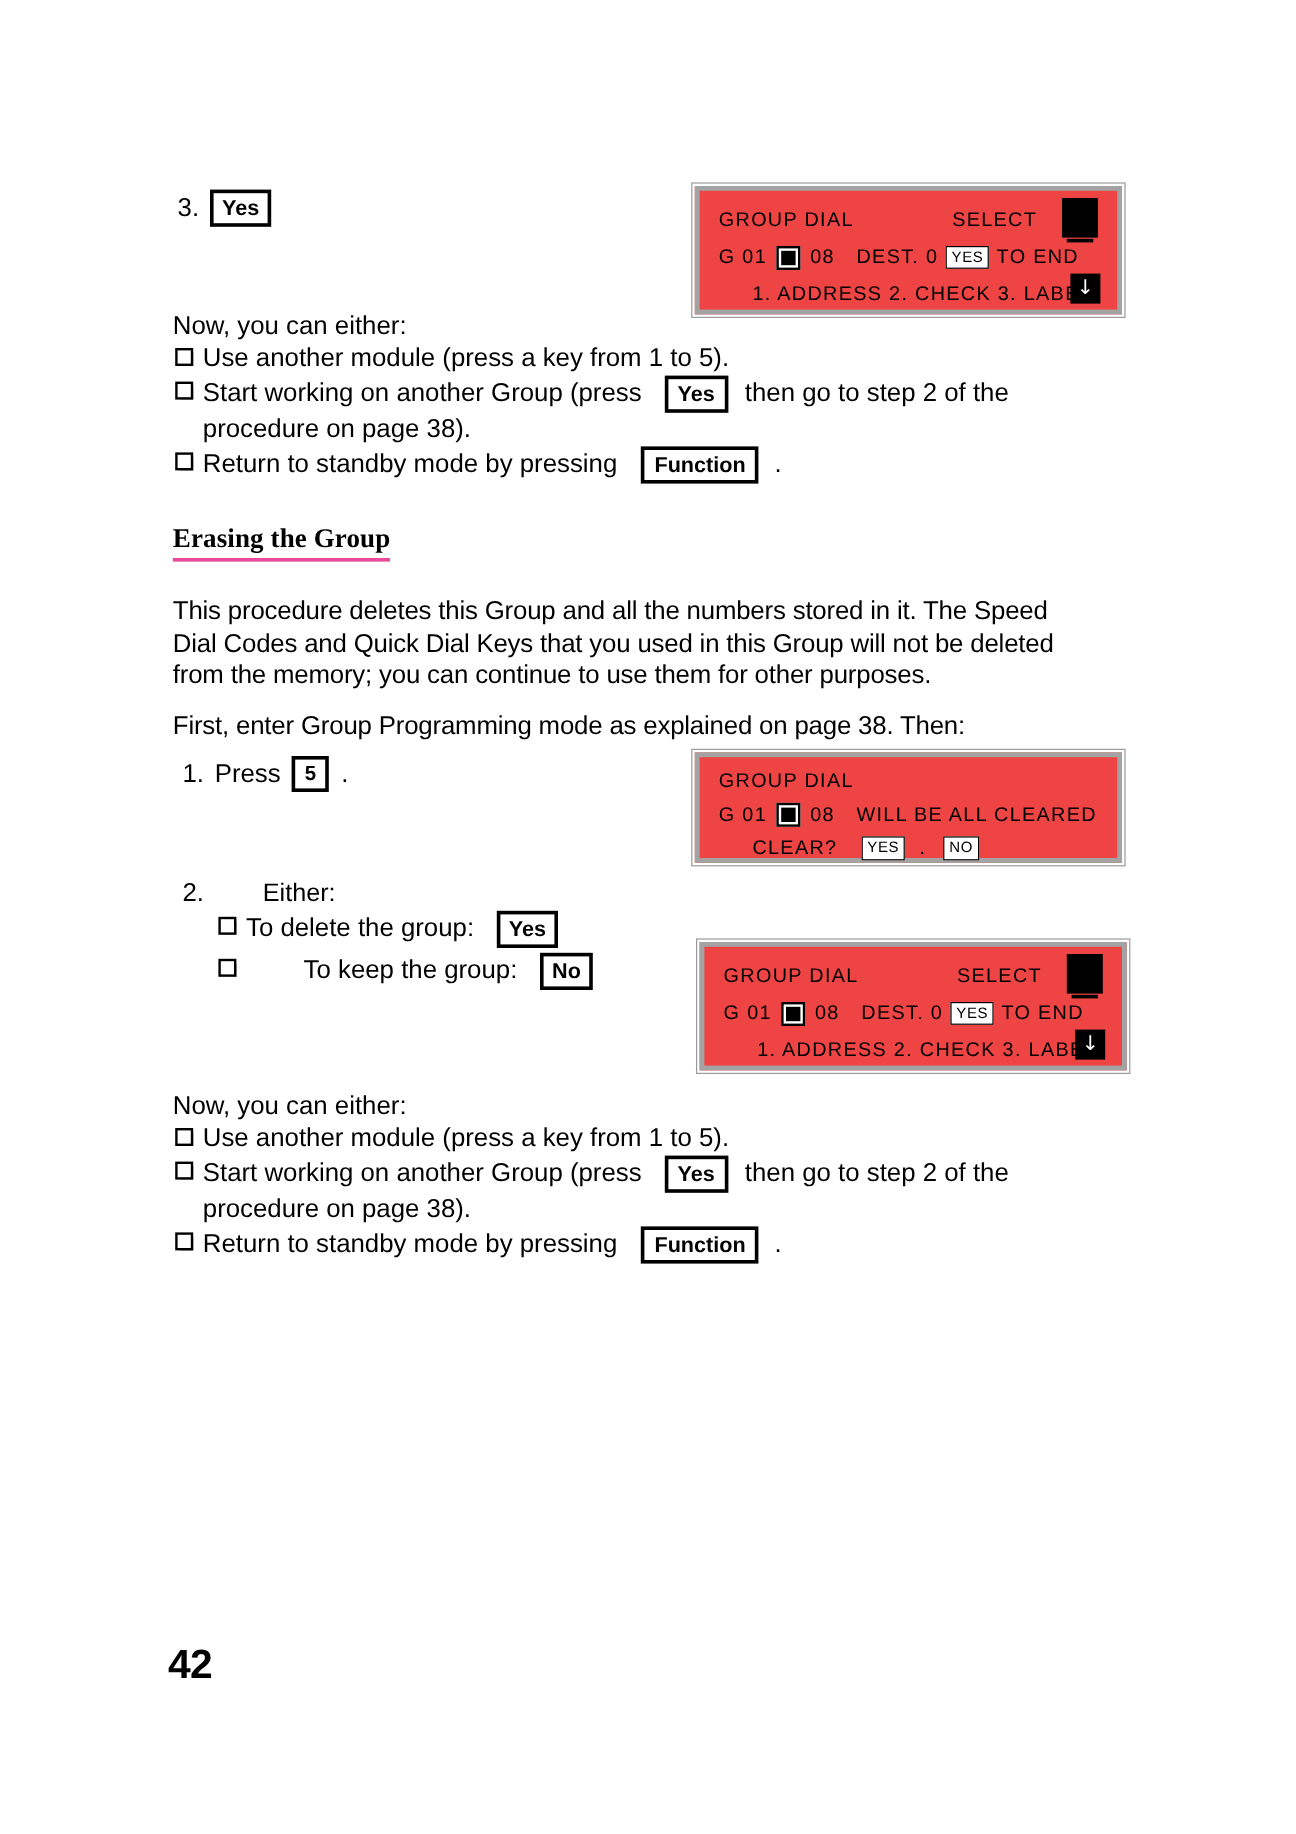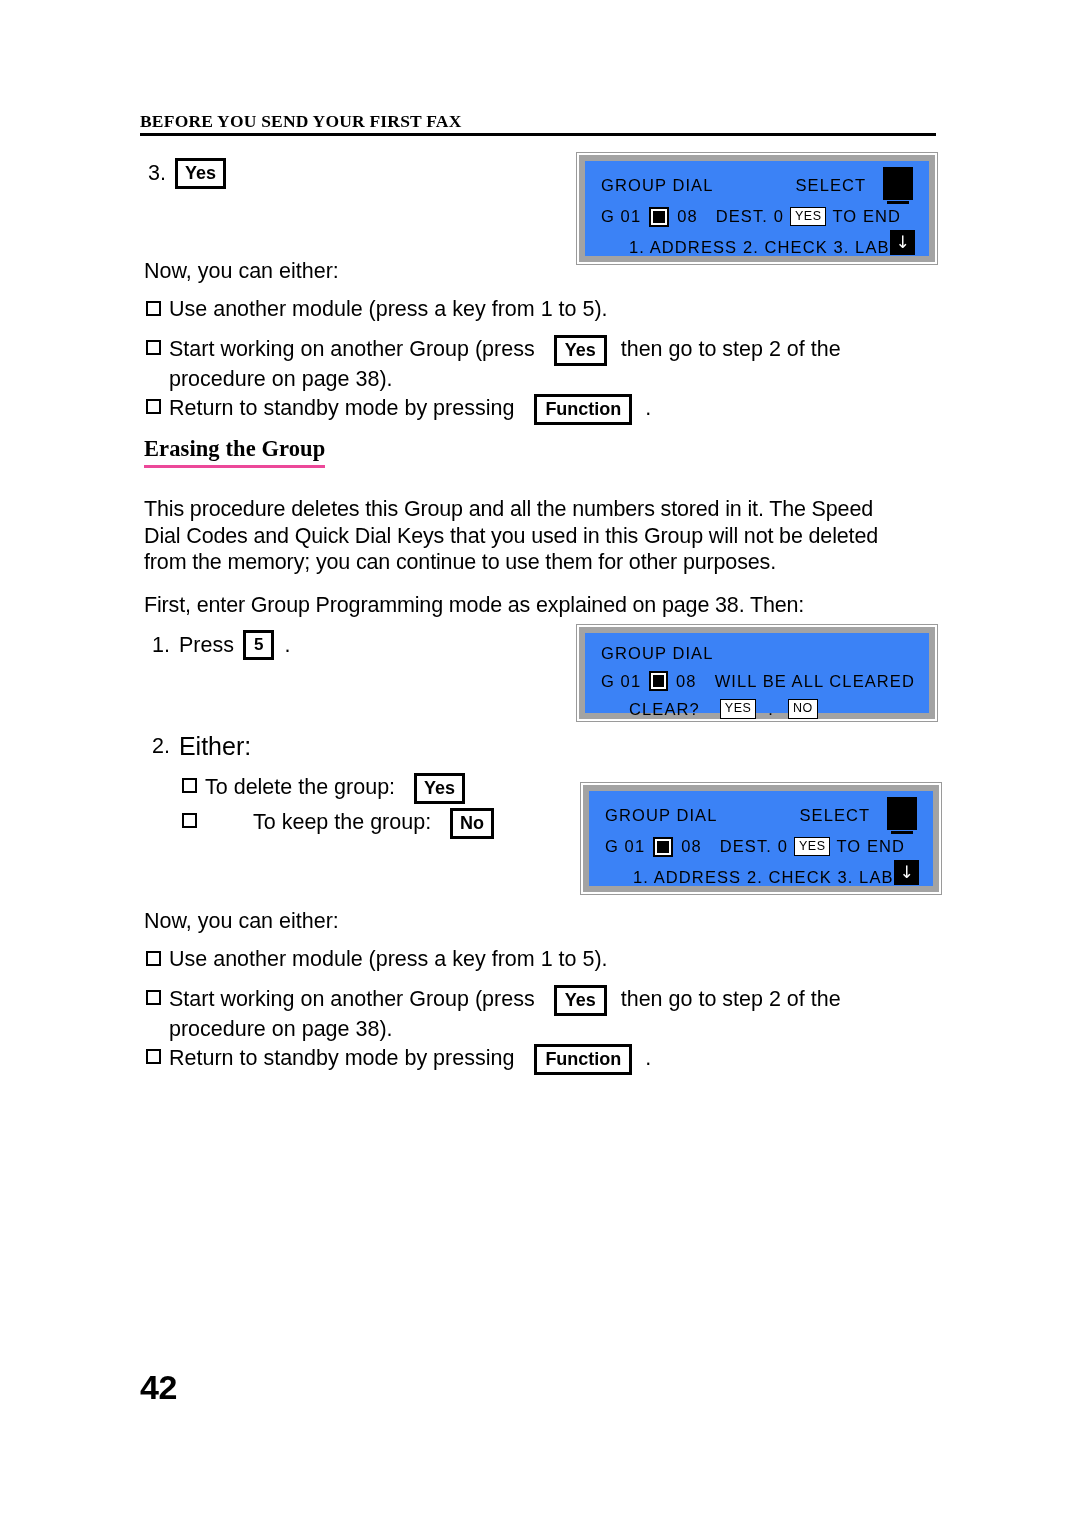--- a/index.html
+++ b/index.html
@@ -82,21 +82,21 @@
   .intro {
     font-size: 21.5px;
     line-height: 26px;
     margin-bottom: 1px;
   }
   .bullet-line {
     display: flex;
     align-items: flex-start;
     font-size: 21.5px;
     line-height: 26.5px;
-    margin-top: 12px;
+    margin-top: 1px;
   }
   .bullet-glyph {
     width: 25px;
     flex: 0 0 25px;
     position: relative;
     height: 26px;
   }
   .bullet-glyph::before {
     content: "";
     position: absolute;
@@ -145,26 +145,26 @@
   
   .lcd {
     position: absolute;
     box-sizing: border-box;
     border: 1px solid #9a9a9a;
     background: #ffffff;
     padding: 2px;
   }
   .lcd-inner {
     box-sizing: border-box;
-    border: 6px solid #a3a3a3;
+    border: 4px solid #a3a3a3;
     width: 100%;
     height: 100%;
     position: relative;
     padding: 9px 14px 9px 16px;
-    background: #3b82f6;
+    background: #ef4444;
   }
   .lcd-line {
     font-family: "Liberation Sans", sans-serif;
     font-size: 16.5px;
     line-height: 31px;
     letter-spacing: 1.1px;
     white-space: nowrap;
     display: flex;
     align-items: center;
     position: relative;
@@ -243,24 +243,20 @@
     font-size: 34px;
     font-weight: bold;
     letter-spacing: -0.5px;
   }
 </style>
 </head>
 <body>
 
 <div class="page">
 
-  <div class="header">
-    <div class="header-title">BEFORE YOU SEND YOUR FIRST FAX</div>
-    <div class="header-rule"></div>
-  </div>
 
   <div class="blk" style="left:148px; top:158px;">
     <div class="step-row">
       <span class="step-num">3.</span>
       <span class="key">Yes</span>
     </div>
   </div>
 
   <div class="lcd" style="left:576px; top:152px; width:362px; height:113px;">
     <div class="lcd-inner">
@@ -347,21 +343,21 @@
         <span class="lcd-key" style="margin-left:20px;">YES</span>
         <span style="margin:0 6px;">.</span>
         <span class="lcd-key" style="margin-left:8px;">NO</span>
       </div>
     </div>
   </div>
 
   <div class="blk" style="left:152px; top:732px; width:420px;">
     <div class="step-row" style="margin-bottom:2px;">
       <span class="step-num">2.</span>
-      <span style="font-size:25px;">Either:</span>
+      <span style="font-size:21px;margin-left:40px;">Either:</span>
     </div>
     <div class="bullet-line" style="padding-left:28px;">
       <span class="bullet-glyph"></span>
       <span class="bullet-text">
         <span>To delete the group:</span>
         <span class="key" style="margin-left:13px;">Yes</span>
       </span>
     </div>
     <div class="bullet-line" style="padding-left:28px; margin-top:4px;gap:48px;">
       <span class="bullet-glyph"></span>

